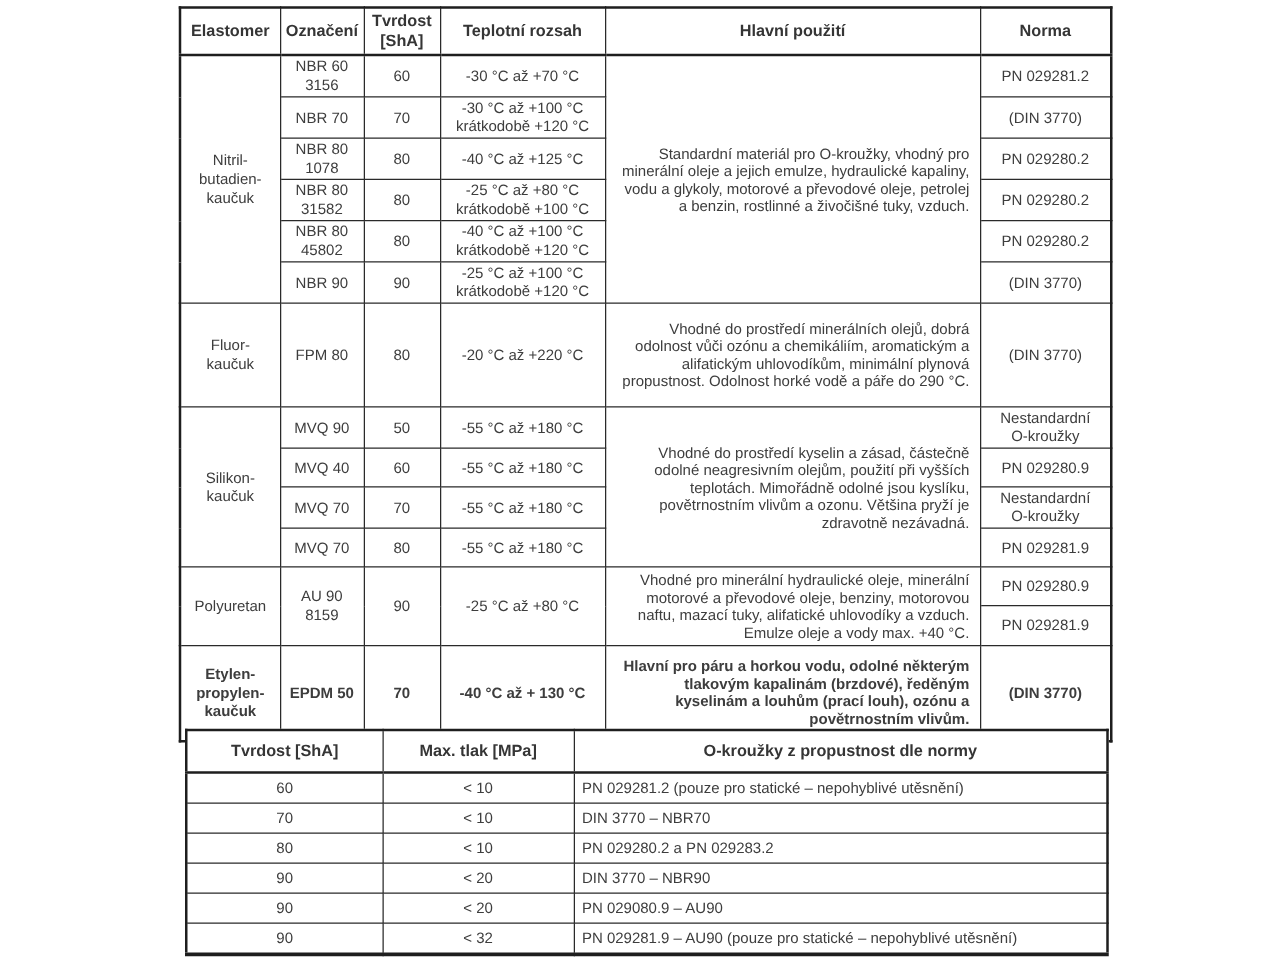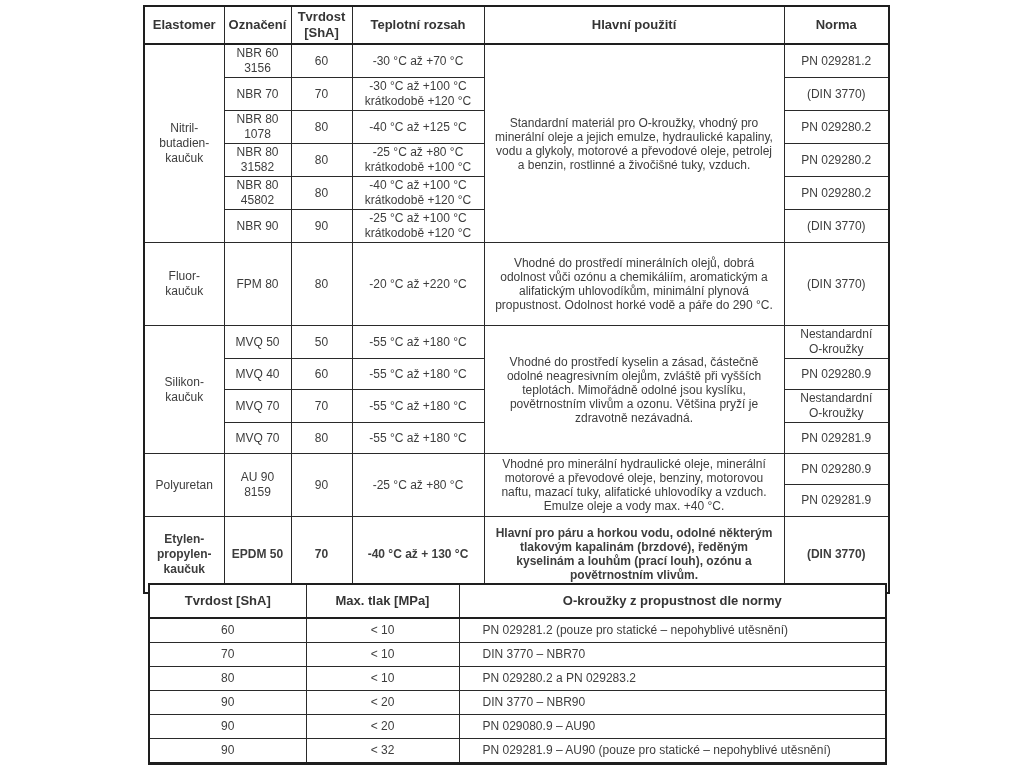--- a/index.html
+++ b/index.html
@@ -26,25 +26,25 @@
     padding: 1px 3px;
   }
   th {
     font-size: 13px;
     line-height: 16px;
     font-weight: bold;
     border-bottom: 2px solid #1e1e1e;
     color: #353535;
   }
   .use {
-    text-align: center;
+    text-align: right;
     padding: 3px 8px;
     line-height: 14px;
   }
-  .t2 td.norma-text { text-align: left; padding-left: 23px; }
+  .t2 td.norma-text { text-align: left; padding-left: 6px; }
 
   .h38 { height: 38px; } .h34 { height: 34px; }
   .h31 { height: 31px; } .h32 { height: 32px; }
   .h83 { height: 83px; } .h76 { height: 76px; font-weight: bold; }
   .h63 { height: 31px; }
   .h24 { height: 24px; } .h25 { height: 25px; }
 </style>
 </head>
 <body>
 
@@ -126,24 +126,24 @@
       <td>FPM 80</td>
       <td>80</td>
       <td>-20 °C až +220 °C</td>
       <td class="use">Vhodné do prostředí minerálních olejů, dobrá odolnost vůči ozónu a chemikáliím, aromatickým a alifatickým uhlovodíkům, minimální plynová propustnost. Odolnost horké vodě a páře do 290 °C.</td>
       <td>(DIN 3770)</td>
     </tr>
 
     <tr class="h31">
       <td rowspan="4">Silikon-
 kaučuk</td>
-      <td>MVQ 50</td>
+      <td>MVQ 90</td>
       <td>50</td>
       <td>-55 °C až +180 °C</td>
-      <td rowspan="4" class="use">Vhodné do prostředí kyselin a zásad, částečně odolné neagresivním olejům, zvláště při vyšších teplotách. Mimořádně odolné jsou kyslíku, povětrnostním vlivům a ozonu. Většina pryží je zdravotně nezávadná.</td>
+      <td rowspan="4" class="use">Vhodné do prostředí kyselin a zásad, částečně odolné neagresivním olejům, použití při vyšších teplotách. Mimořádně odolné jsou kyslíku, povětrnostním vlivům a ozonu. Většina pryží je zdravotně nezávadná.</td>
       <td>Nestandardní
 O-kroužky</td>
     </tr>
     <tr class="h31">
       <td>MVQ 40</td>
       <td>60</td>
       <td>-55 °C až +180 °C</td>
       <td>PN 029280.9</td>
     </tr>
     <tr class="h32">

